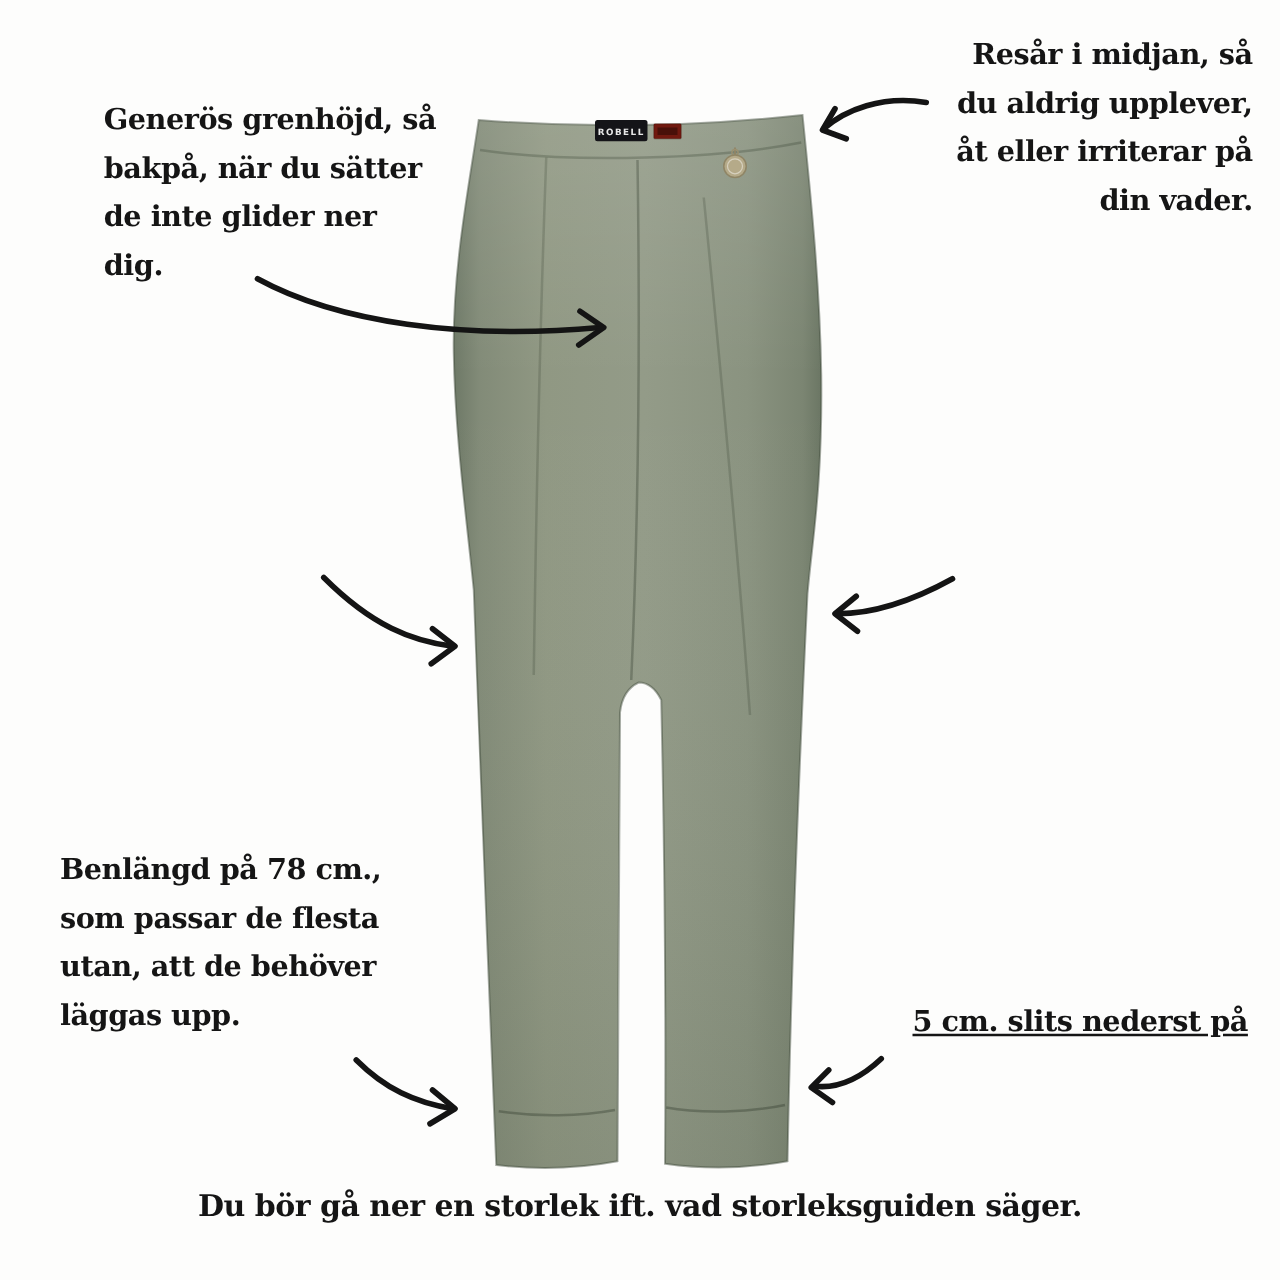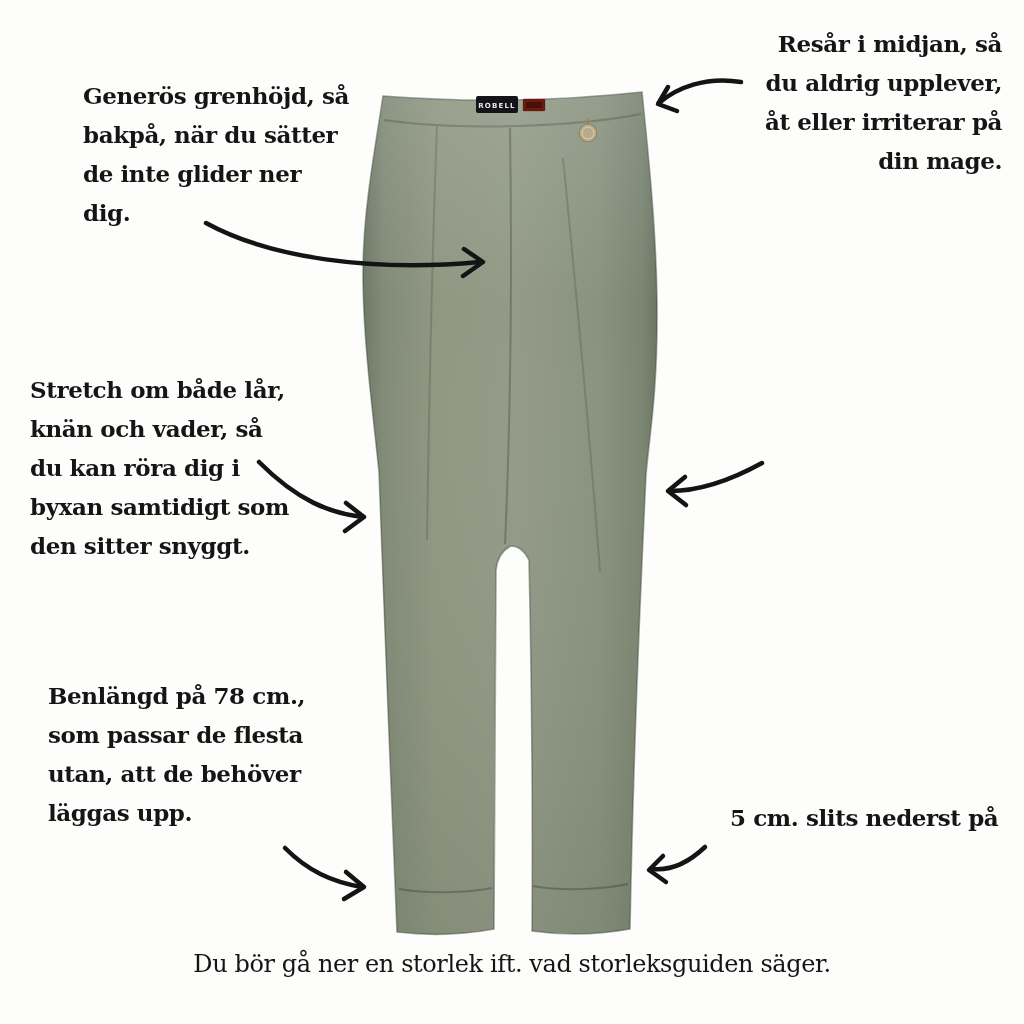--- a/index.html
+++ b/index.html
@@ -18,26 +18,26 @@
     font-size:23px;
     line-height:39px;
     letter-spacing:-0.4px;
     white-space:nowrap;
   }
   .note-crotch  {left:83px;  top:76px;}
   .note-waist   {left:765px; top:24px;text-align:right;}
   .note-stretch {left:30px;  top:370px;}
   .note-fit     {left:777px; top:358px;}
   .note-length  {left:48px;  top:676px;}
-  .note-slit    {left:730px; top:798px;}
+  .note-slit    {left:730px; top:798px;text-decoration:underline;}
   .footer-note{
     position:absolute;
     left:0; right:0; top:950px;
     text-align:center;
-    font-weight:400;
+    font-weight:700;
     font-size:24px;
     letter-spacing:-0.4px;
   }
   .brand-label-text{
     font-family:"DejaVu Sans","Liberation Sans",sans-serif;
     font-weight:700;
   }
 </style>
 </head>
 <body>
@@ -153,30 +153,23 @@
     <div>Generös grenhöjd, så</div>
     <div>bakpå, när du sätter</div>
     <div>de inte glider ner</div>
     <div>dig.</div>
   </div>
 
   <div class="note note-waist">
     <div>Resår i midjan, så</div>
     <div>du aldrig upplever,</div>
     <div>åt eller irriterar på</div>
-    <div>din mage.</div>
+    <div>din vader.</div>
   </div>
 
-  <div class="note note-stretch">
-    <div>Stretch om både lår,</div>
-    <div>knän och vader, så</div>
-    <div>du kan röra dig i</div>
-    <div>byxan samtidigt som</div>
-    <div>den sitter snyggt.</div>
-  </div>
 
 
   <div class="note note-length">
     <div>Benlängd på 78 cm.,</div>
     <div>som passar de flesta</div>
     <div>utan, att de behöver</div>
     <div>läggas upp.</div>
   </div>
 
   <div class="note note-slit">

